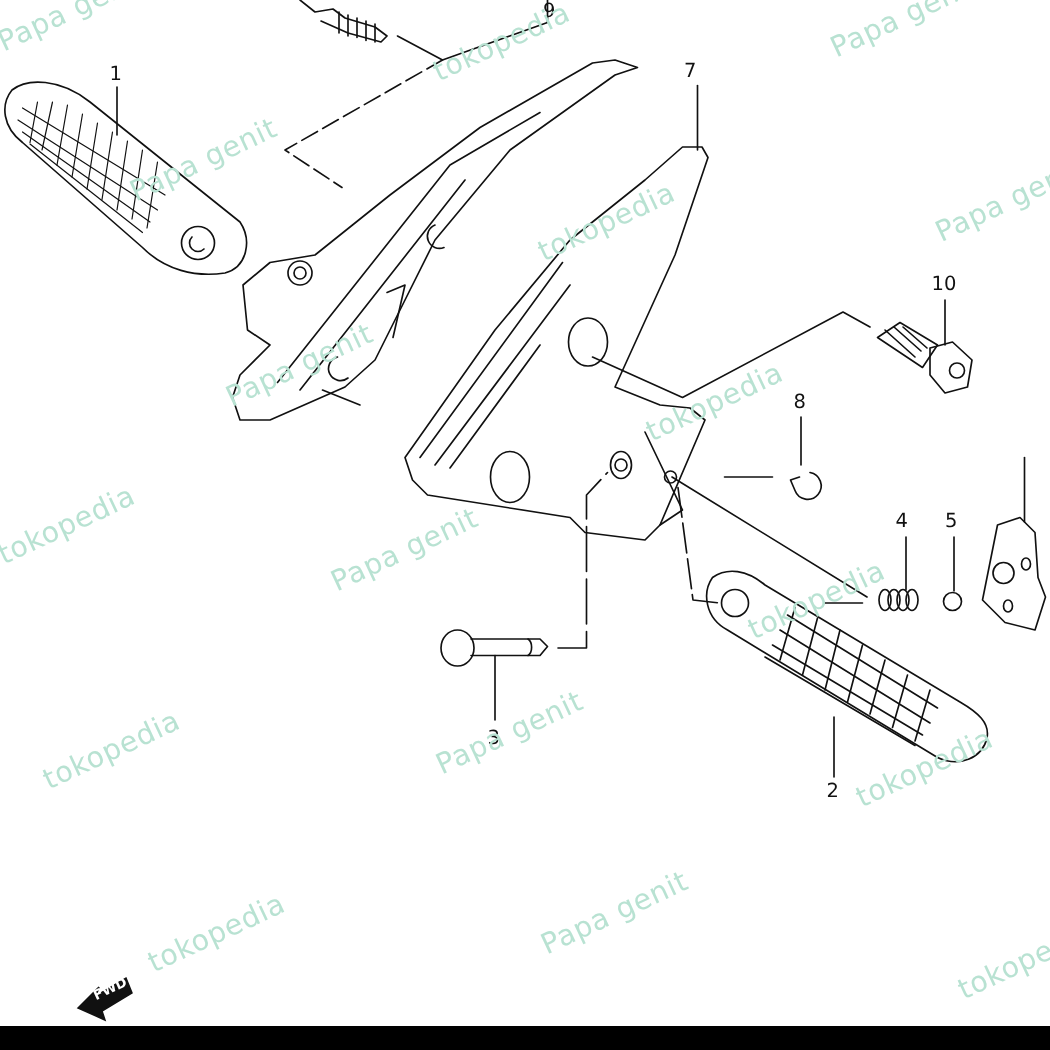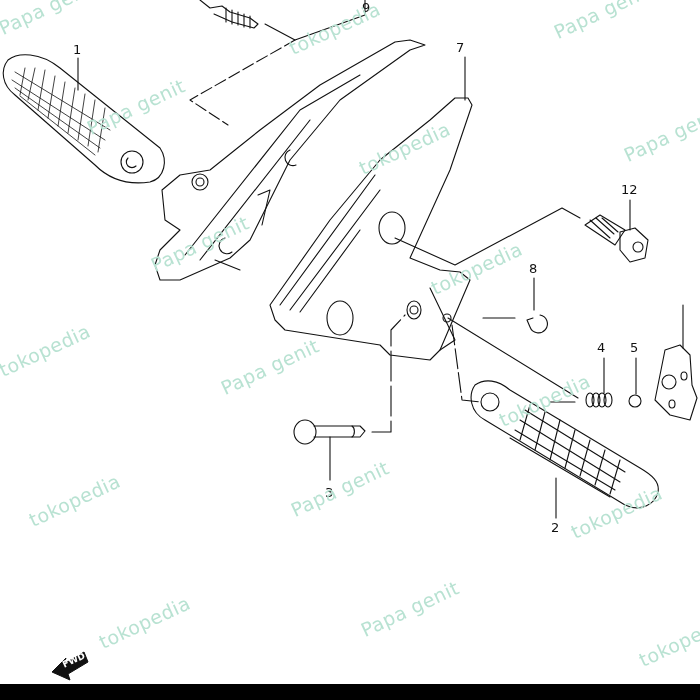--- a/index.html
+++ b/index.html
@@ -120,21 +120,21 @@
 
 <div class="callout" style="left:73px;top:43px">1</div>
 <div class="callout" style="left:551px;top:521px">2</div>
 <div class="callout" style="left:325px;top:486px">3</div>
 <div class="callout" style="left:597px;top:341px">4</div>
 <div class="callout" style="left:630px;top:341px">5</div>
 <div class="callout" style="left:700px;top:291px">6 · 7</div>
 <div class="callout" style="left:529px;top:262px">8</div>
 <div class="callout" style="left:362px;top:1px">9</div>
 <div class="callout" style="left:456px;top:41px">7</div>
-<div class="callout" style="left:621px;top:183px">12</div>
+<div class="callout" style="left:621px;top:183px">10</div>
 
 <div class="fwd-text">FWD</div>
 
 <div class="wm" style="left:0px;top:18px">Papa genit</div>
 <div class="wm" style="left:290px;top:38px">tokopedia</div>
 <div class="wm" style="left:555px;top:22px">Papa genit</div>
 <div class="wm" style="left:88px;top:118px">Papa genit</div>
 <div class="wm" style="left:360px;top:158px">tokopedia</div>
 <div class="wm" style="left:625px;top:145px">Papa genit</div>
 <div class="wm" style="left:152px;top:255px">Papa genit</div>

